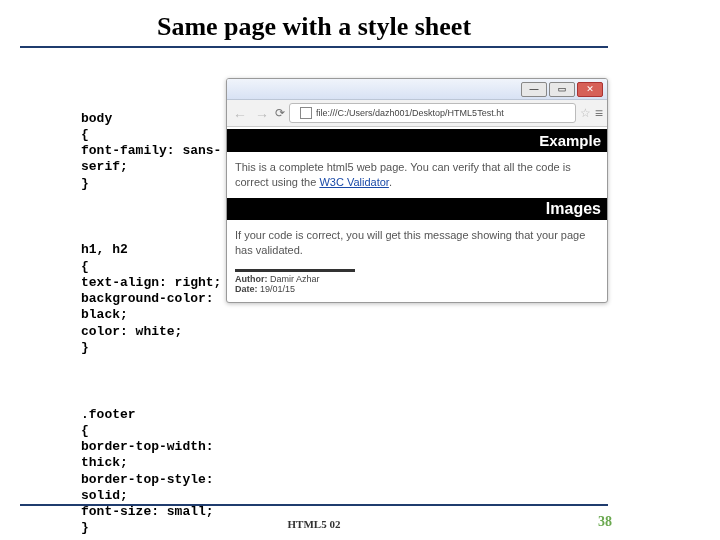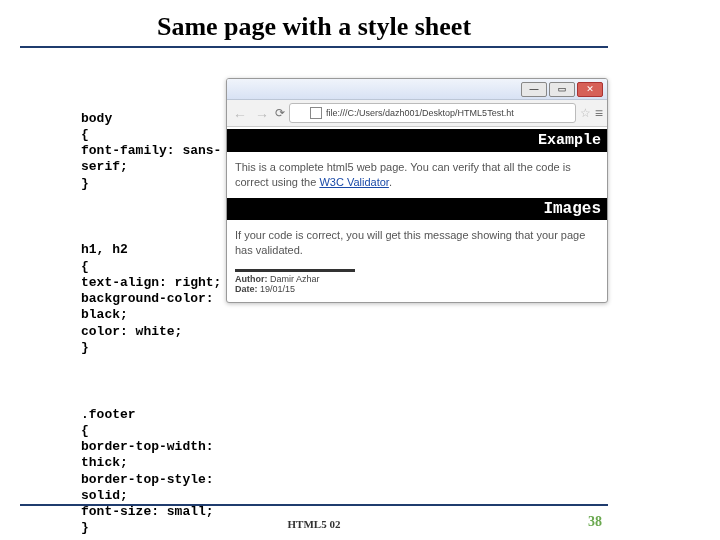--- a/index.html
+++ b/index.html
@@ -123,41 +123,40 @@
     color: #777; font-size: 12px;
   }
   .url-field {
     flex: 1;
     height: 18px;
     border: 1px solid #bbb;
     border-radius: 3px;
     background: #fff;
     font-size: 9px;
     color: #444;
-    padding: 0 20px;
+    padding: 0 10px;
     display: flex; align-items: center;
     overflow: hidden;
     white-space: nowrap;
   }
   .star { color: #bbb; font-size: 12px; }
   .hamburger { color: #777; font-size: 14px; }
   .page-body {
     padding: 0;
     font-size: 11px;
     color: #555;
   }
   .h-band {
     background: #000;
     color: #fff;
     text-align: right;
     font-weight: bold;
     padding: 3px 6px;
     font-size: 15px;
     margin: 2px 0;
-    font-family: Liberation Mono, monospace;
   }
   .h-band.small { font-size: 16px; padding: 2px 6px; }
   .para {
     padding: 6px 8px;
     line-height: 1.35;
   }
   .link { color: #1a4aa8; text-decoration: underline; }
   .validator-banner {
     background: #57c945;
     color: #fff;
@@ -185,21 +184,21 @@
     bottom: 10px;
     left: 0; width: 100%;
     text-align: center;
     font-weight: bold;
     font-size: 11px;
     color: #333;
   }
   .footer-num {
     position: absolute;
     bottom: 10px;
-    right: 26px;
+    right: 16px;
     font-size: 14px;
     font-weight: bold;
     color: #6aa84f;
   }
 </style>
 </head>
 <body>
 
 <div class="slide">
 

